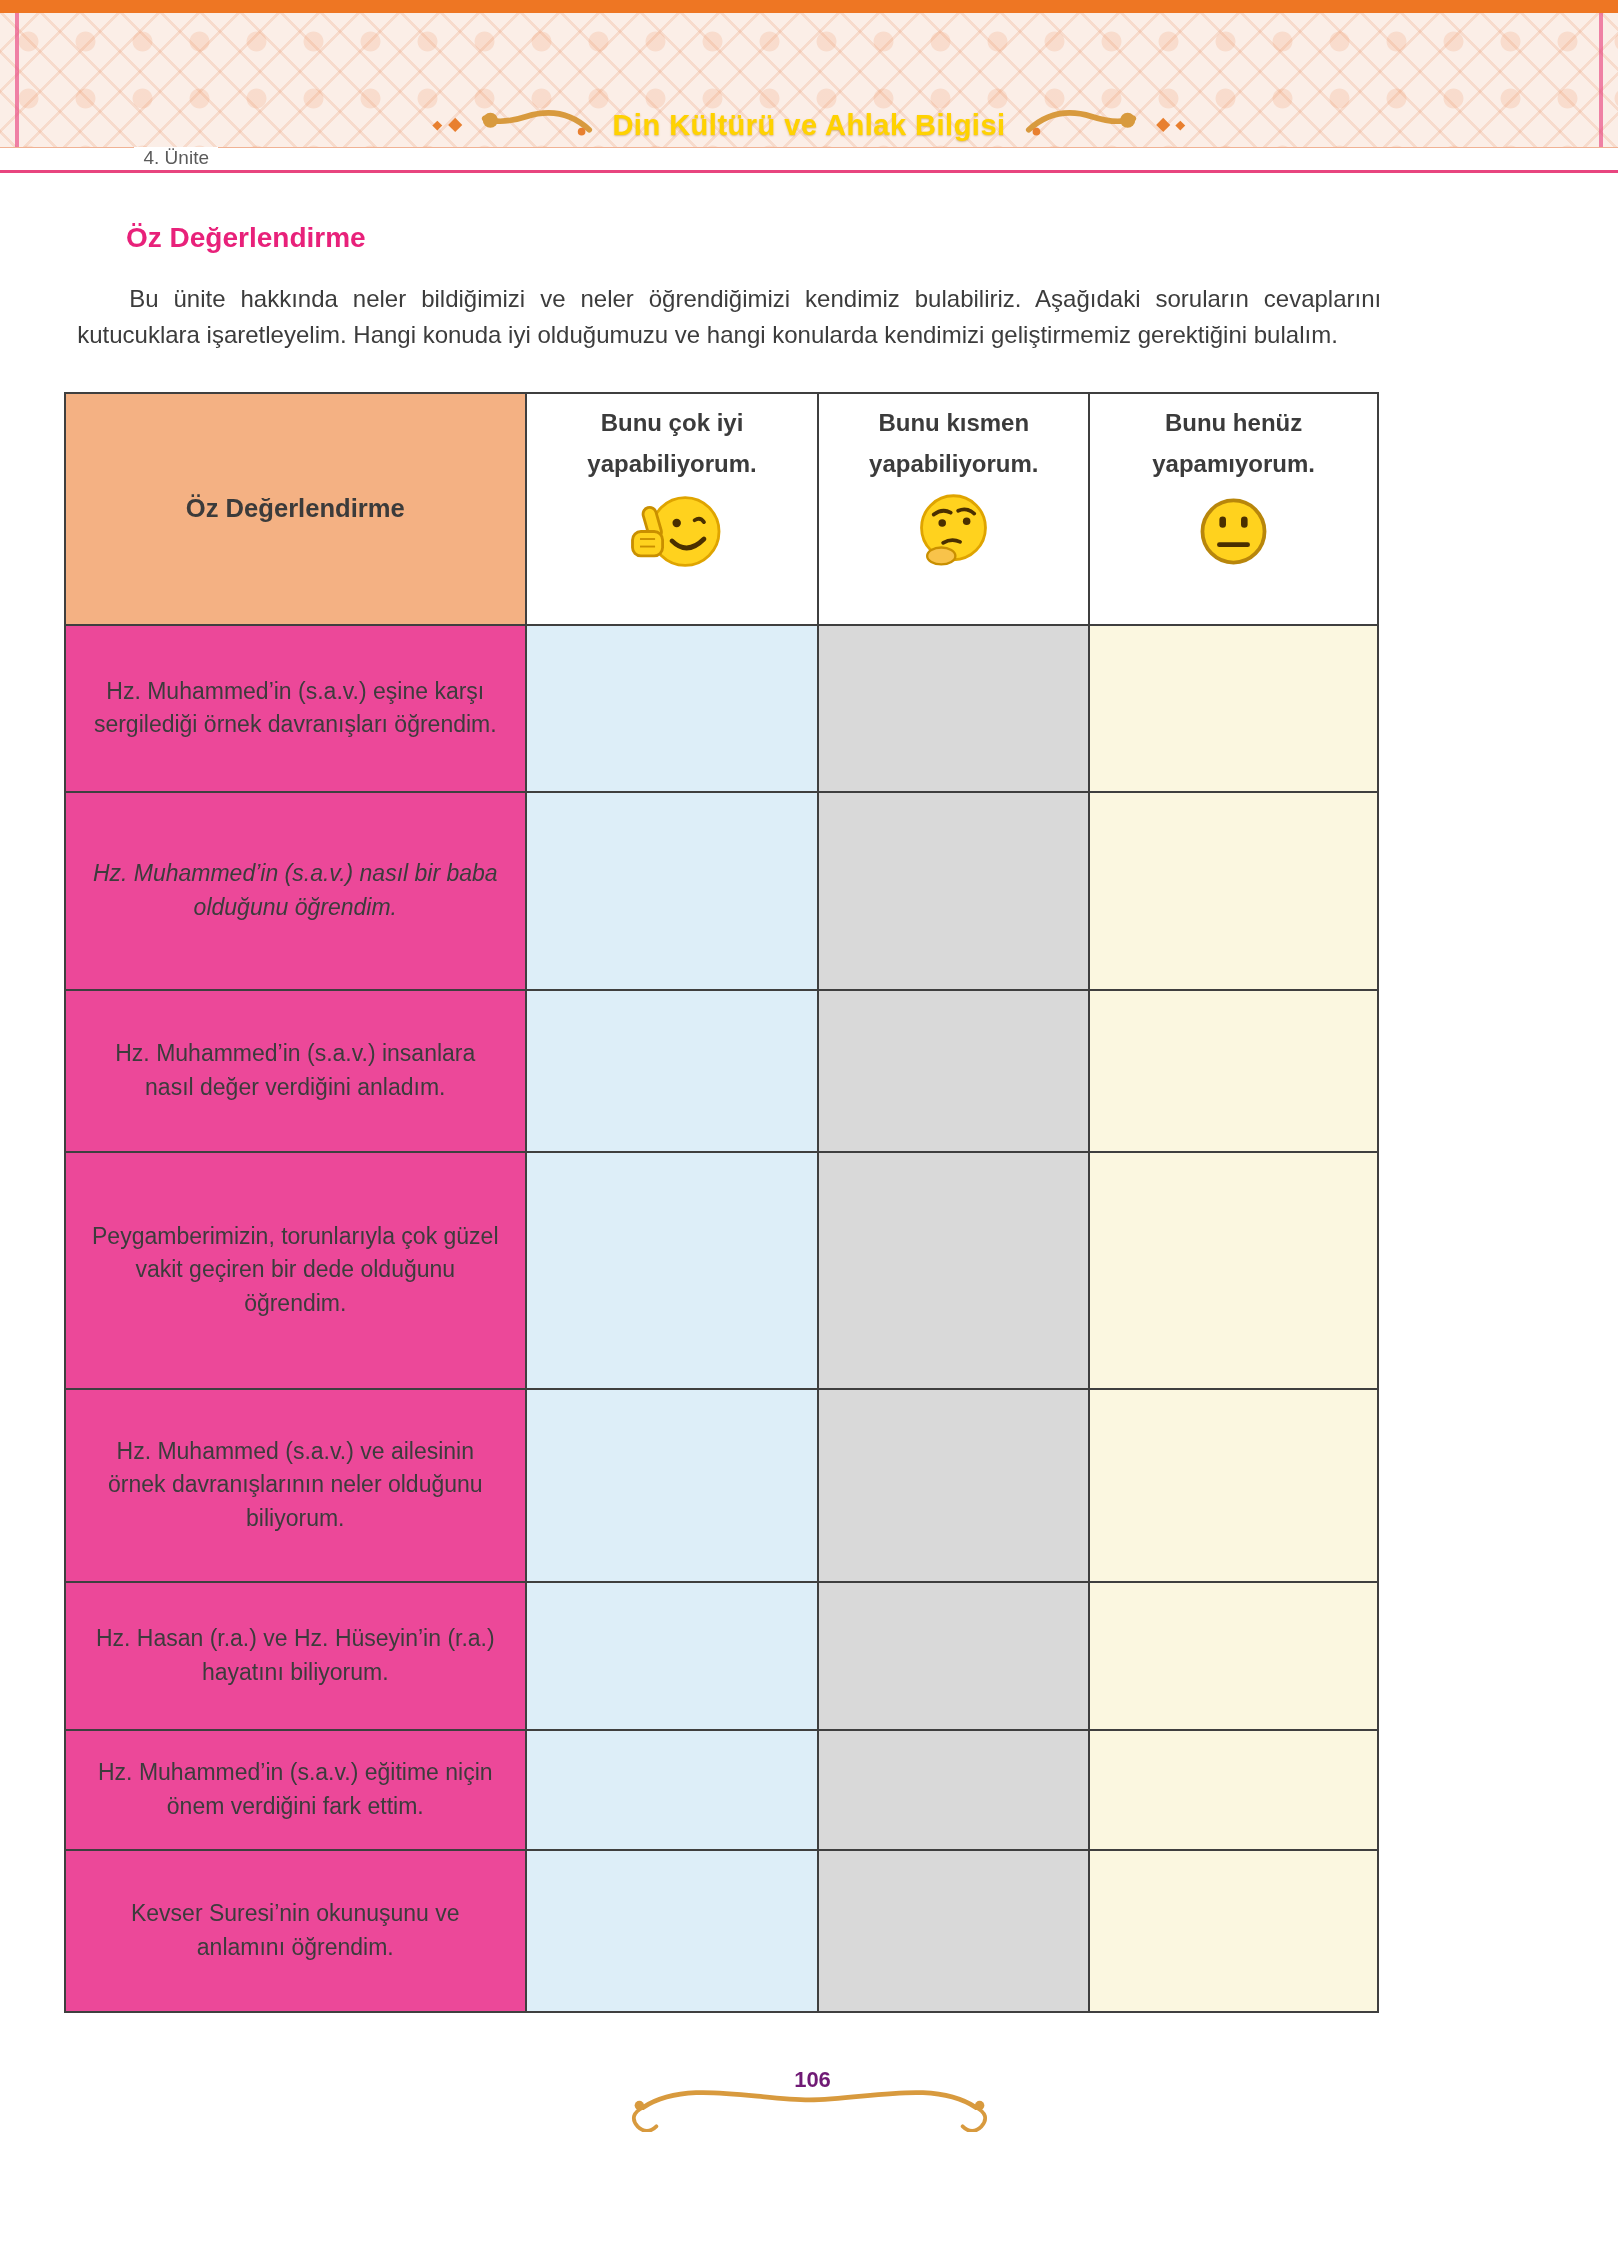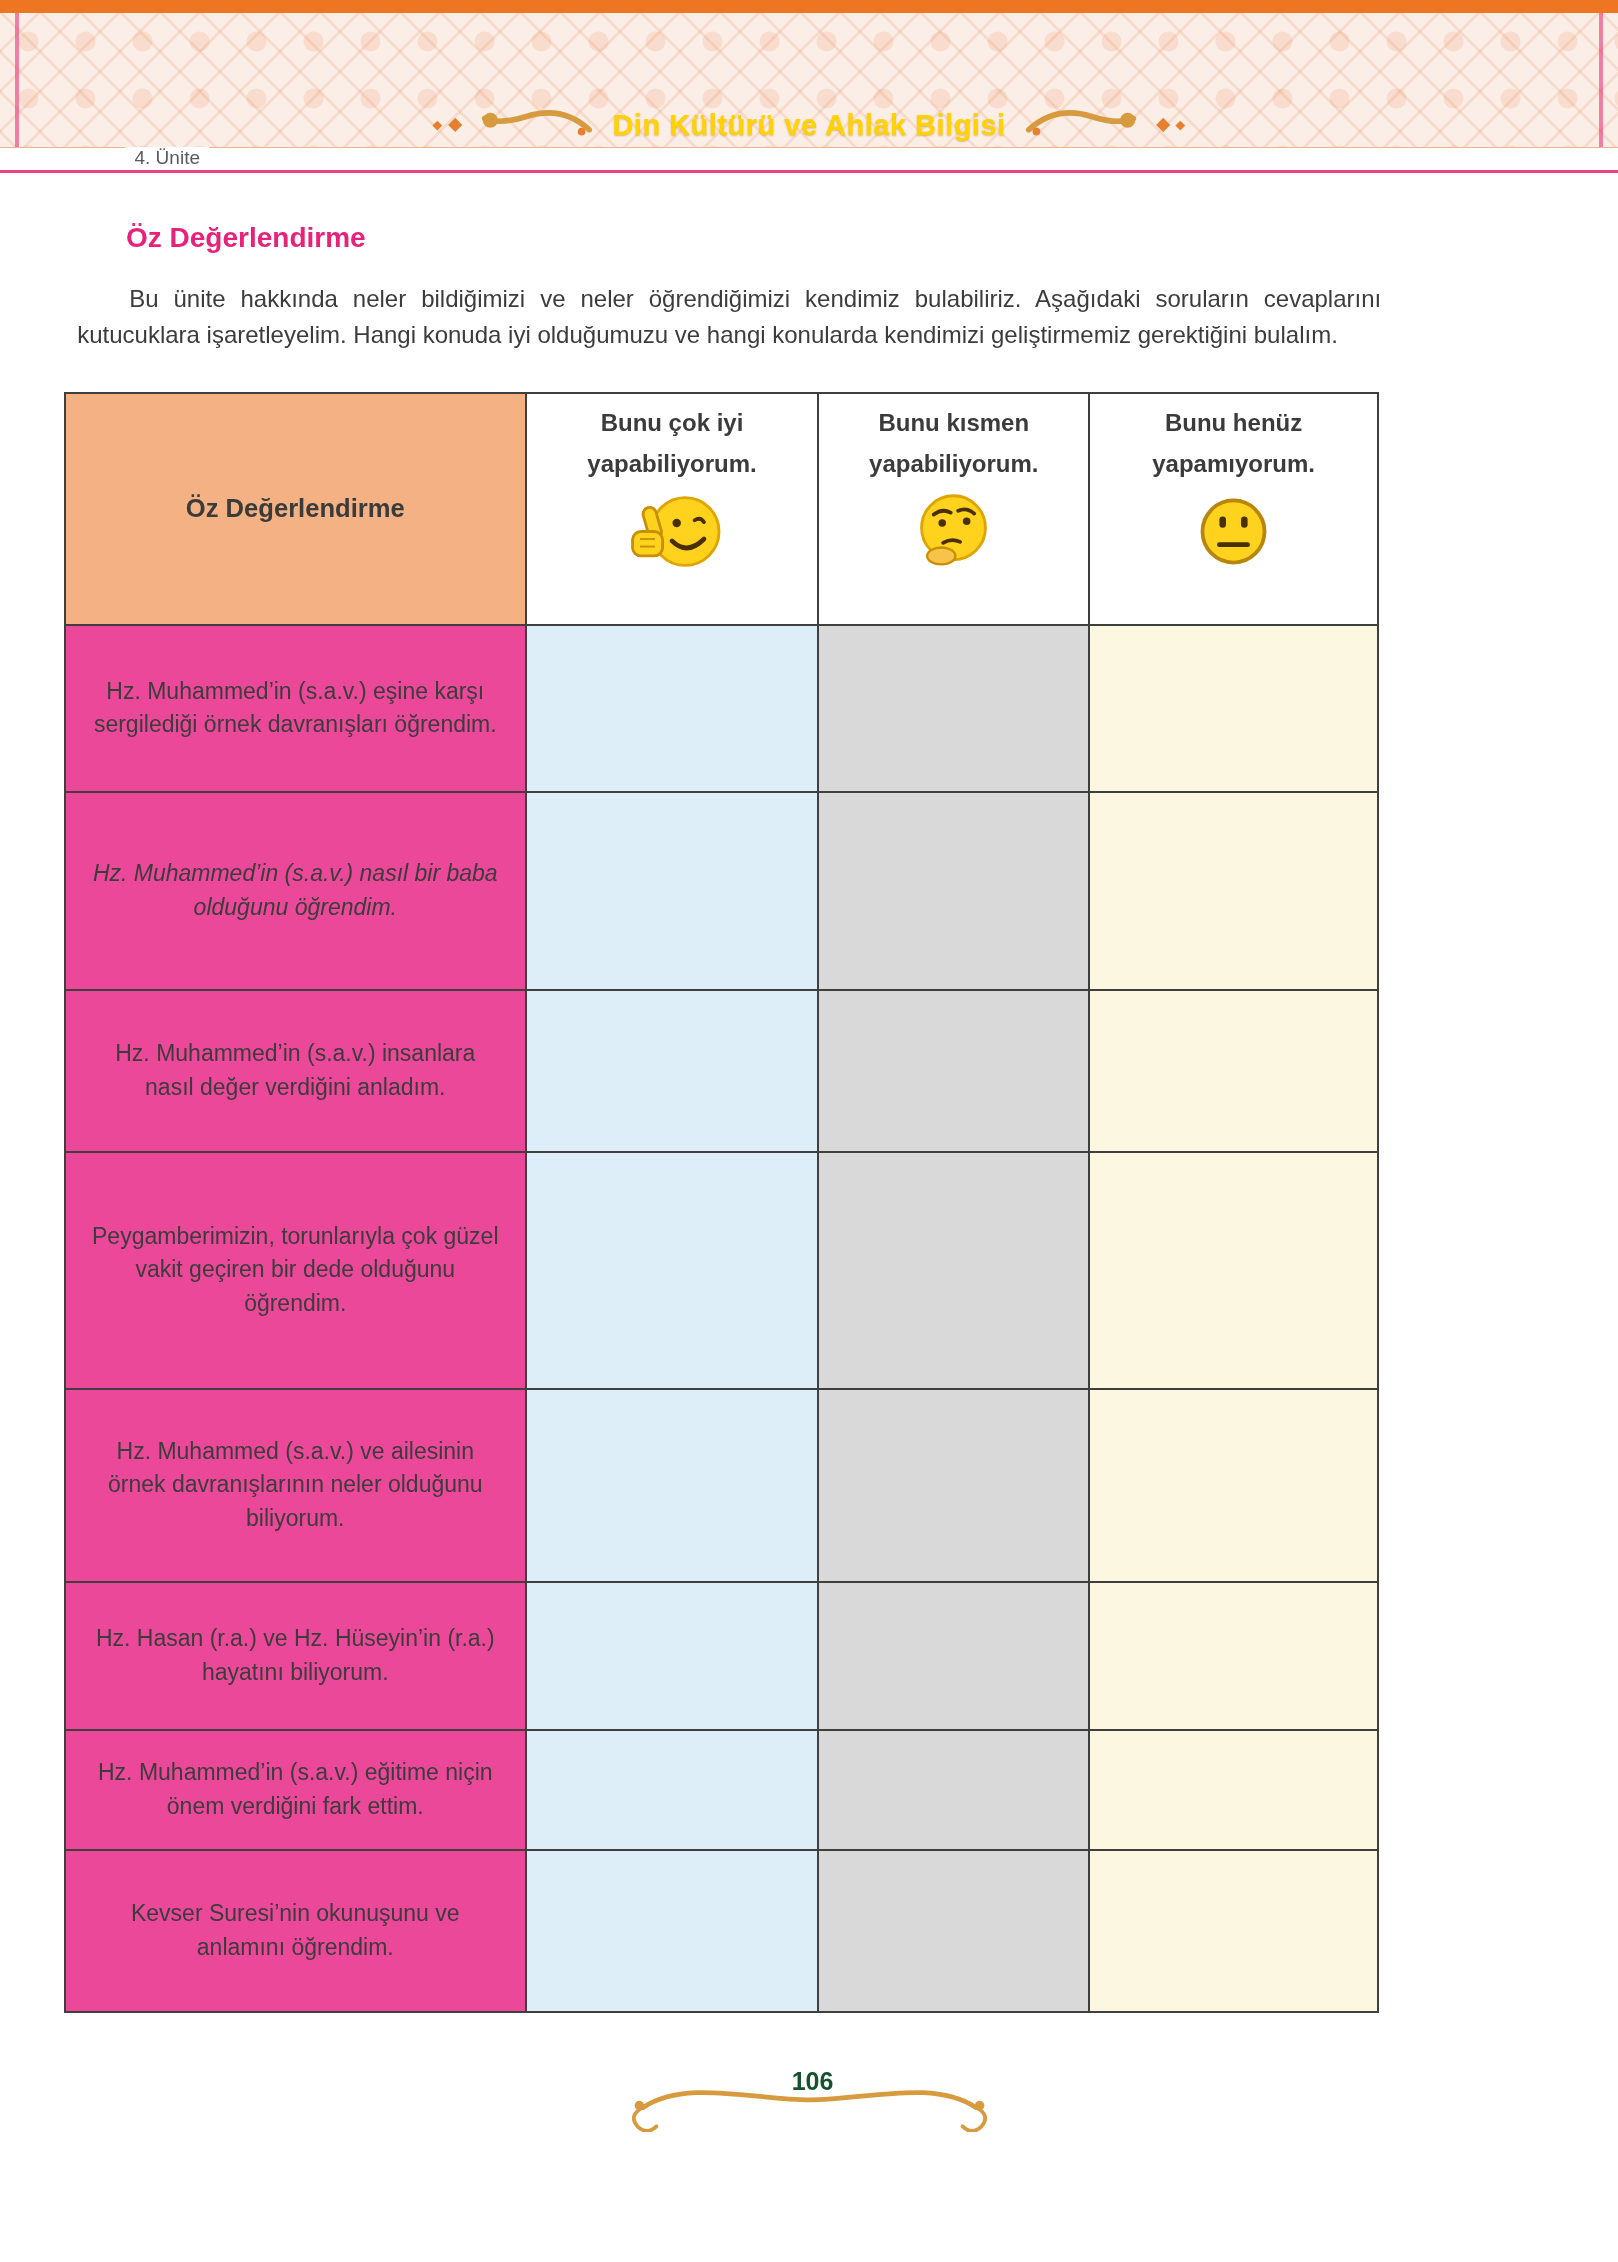--- a/index.html
+++ b/index.html
@@ -46,21 +46,21 @@
     text-shadow: 0 0.9px 1.9px rgba(175,115,0,.45);
     white-space: nowrap;
   }
   .diamond-cluster { display: inline-flex; gap: 9.5px; align-items: center; }
   .diamond { width: 10.4px; height: 10.4px; background: #e87f2f; transform: rotate(45deg); }
   .diamond.small { width: 6.6px; height: 6.6px; }
 
   
   .unit-row { position: relative; height: 32px; }
   .pink-line { position: absolute; left: 0; right: 0; bottom: 7.6px; height: 2.8px; background: #e8457f; }
-  .unit-label { position: absolute; left: 125px; bottom: 11.4px; font-size: 19px; color: #5a5a5a; background: #ffffff; padding: 0 9.5px; }
+  .unit-label { position: absolute; left: 134px; bottom: 11.4px; font-size: 19px; color: #5a5a5a; background: #ffffff; padding: 0 9.5px; }
 
   
   main { padding: 0 168px 0 64px; }
   .section-title { margin: 42px 0 0 62px; font-size: 28px; font-weight: bold; color: #e8217a; }
   .intro {
     margin: 26.5px 0 0 13.2px;
     font-size: 24px; line-height: 1.52;
     text-align: justify; text-indent: 52px;
     color: #3c3c3c;
     max-width: 1304px;
@@ -115,21 +115,21 @@
   
   footer.page-footer {
     position: relative;
     width: 397px; height: 70px;
     margin: 49px auto 0 auto;
   }
   .footer-swirl { position: absolute; left: 0; top: 0; }
   .page-number {
     position: absolute; left: 7px; right: 0; top: 5.7px;
     text-align: center;
-    font-size: 25px; font-weight: bold; color: #14532d;
+    font-size: 22px; font-weight: bold; color: #701a75;
   }
 </style>
 </head>
 <body>
 
 <div class="page">
 
   <header>
     <div class="top-bar"></div>
     <div class="pattern-band">

